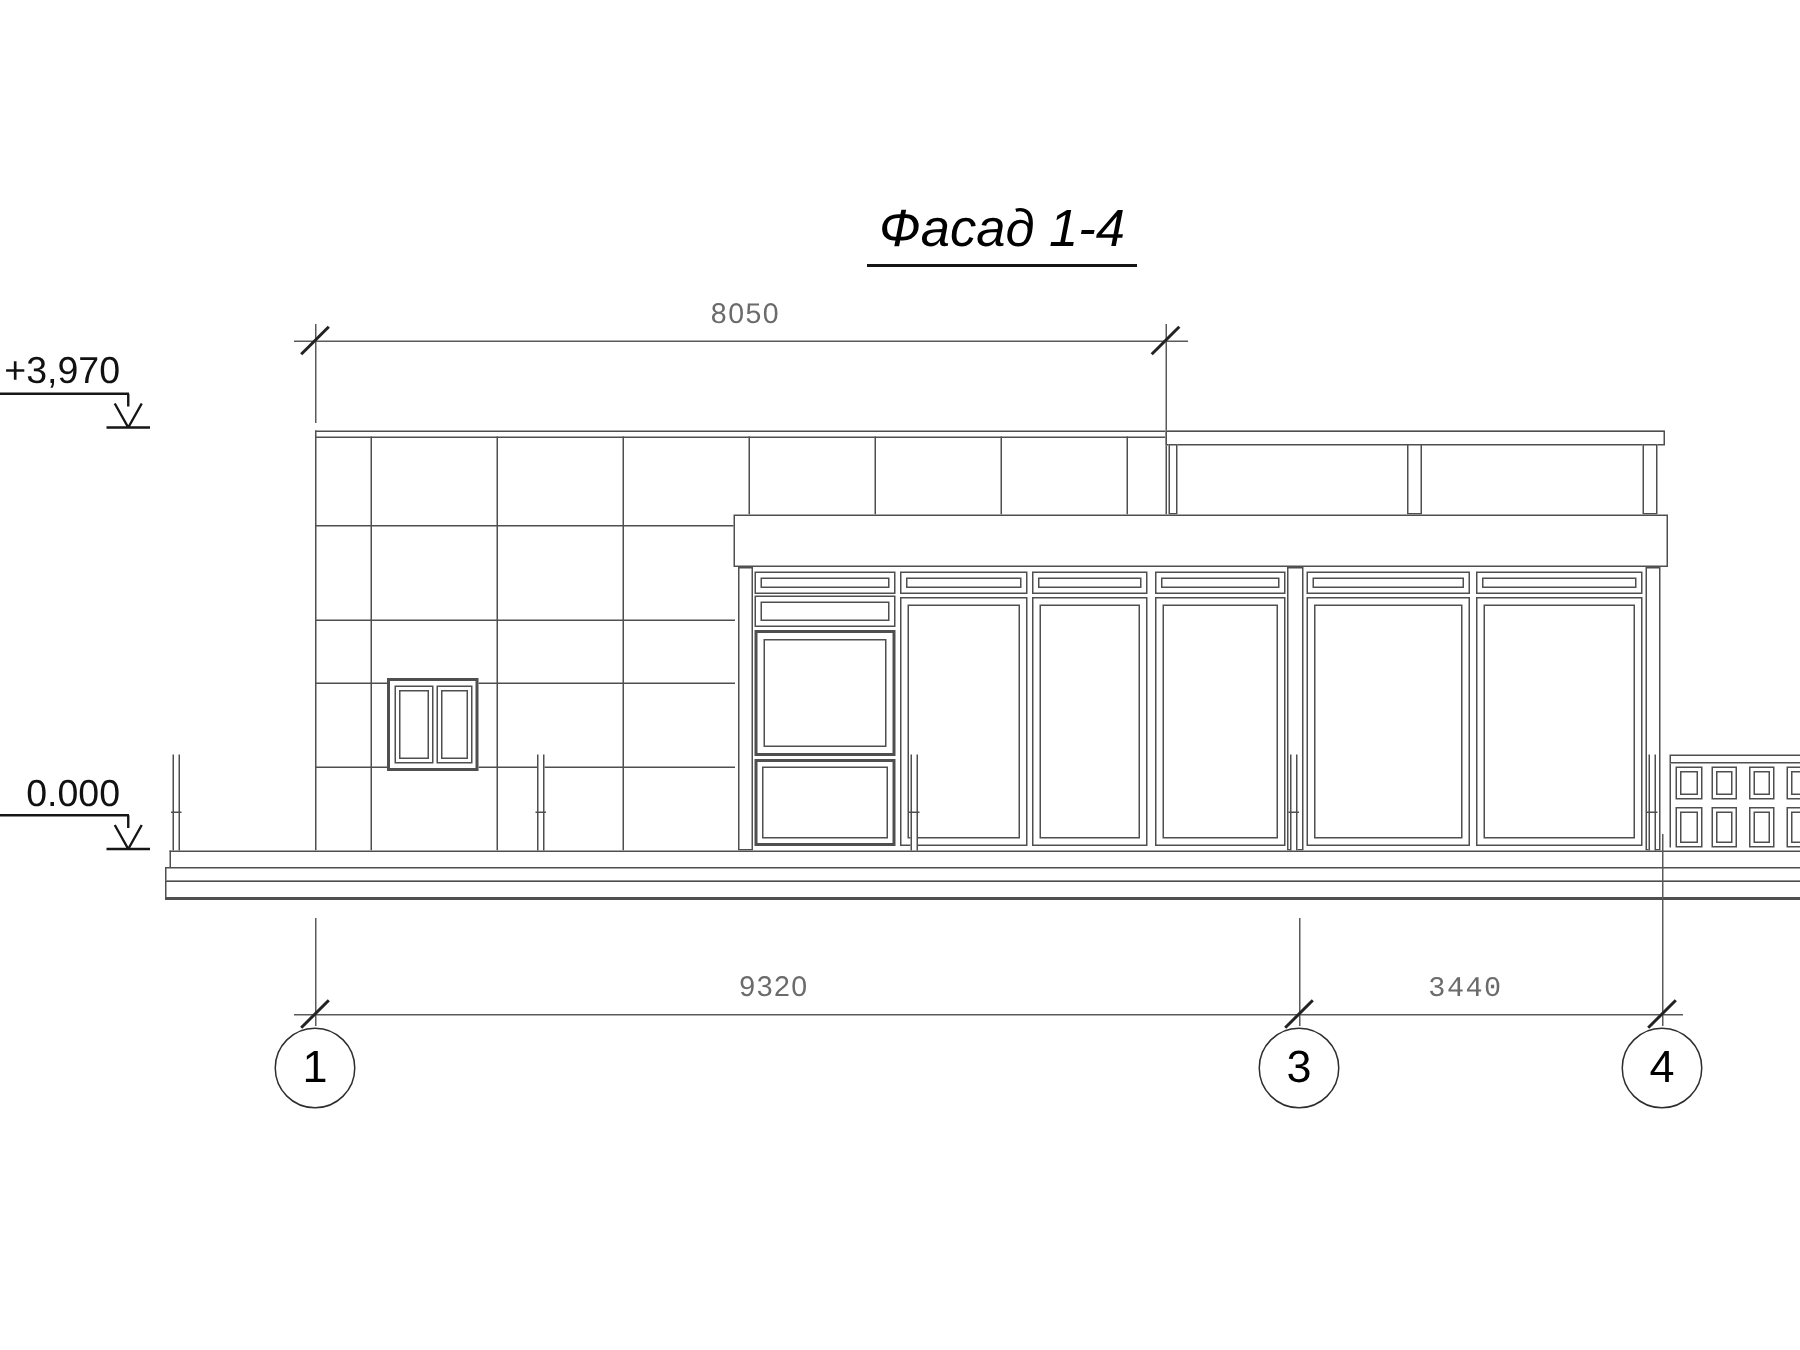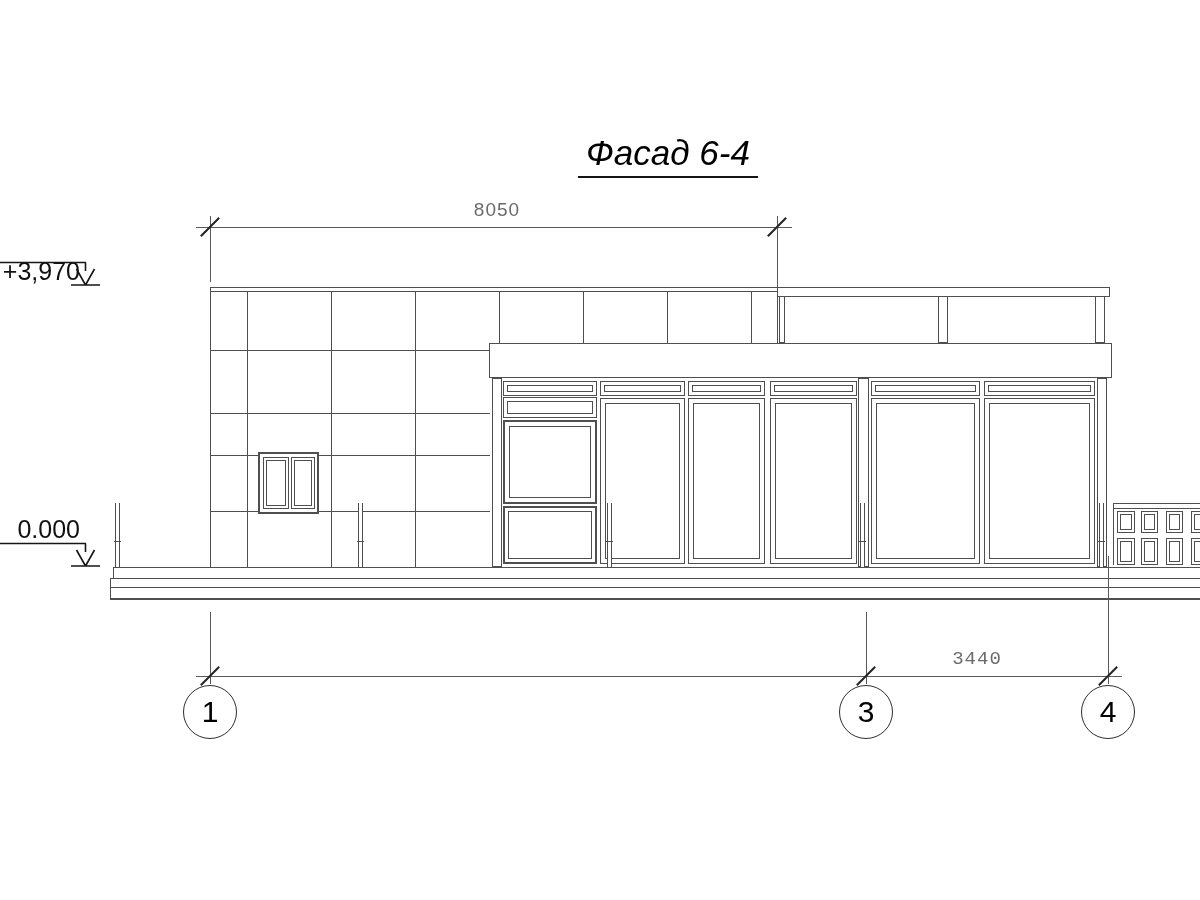--- a/index.html
+++ b/index.html
@@ -39,30 +39,30 @@
   .post{position:absolute;width:5px;border-left:1px solid var(--line);border-right:1px solid var(--line);background:#fff;box-sizing:border-box;}
   .post .tick{position:absolute;left:-2px;right:-2px;top:38px;height:1px;background:var(--line);}
   svg.mark{position:absolute;overflow:visible;}
   svg.mark path{fill:none;stroke:#161616;stroke-width:1.6;}
 </style>
 </head>
 <body>
 
 <div id="canvas">
 
-  <div class="title">Фасад 6-4</div>
+  <div class="title">Фасад 1-4</div>
 
   <div class="dhl" style="left:196px;top:227px;width:596px;"></div>
   <div class="vl" style="left:210px;top:216px;height:66px;background:var(--dim);"></div>
   <div class="vl" style="left:777px;top:216px;height:71px;background:var(--dim);"></div>
   <div class="slash" style="left:197px;top:226px;"></div>
   <div class="slash" style="left:764px;top:226px;"></div>
   <div class="dim-label" style="left:427px;top:199px;width:140px;">8050</div>
 
-  <div class="elev-label" style="left:0px;top:233px;width:80px;margin-top:24px;">+3,970</div>
+  <div class="elev-label" style="left:0px;top:233px;width:80px;">+3,970</div>
   <svg class="mark" style="left:0px;top:255px;" width="105" height="36" viewBox="0 0 105 36">
     <path d="M0 7.5 H86 M85.5 7.5 V16 M76.5 14 L85.5 30 M94.5 14 L85.5 30 M71 30 H100"></path>
   </svg>
 
   <div class="elev-label" style="left:0px;top:515px;width:80px;">0.000</div>
   <svg class="mark" style="left:0px;top:536px;" width="105" height="36" viewBox="0 0 105 36">
     <path d="M0 7.5 H86 M85.5 7.5 V16 M76.5 14 L85.5 30 M94.5 14 L85.5 30 M71 30 H100"></path>
   </svg>
 
   <div class="hl" style="left:210px;top:287px;width:900px;"></div>
@@ -155,20 +155,21 @@
 
   <div class="vl" style="left:210px;top:612px;height:72px;background:var(--dim);"></div>
   <div class="vl" style="left:866px;top:612px;height:72px;background:var(--dim);"></div>
   <div class="vl" style="left:1108px;top:556px;height:128px;background:var(--dim);"></div>
 
   <div class="dhl" style="left:196px;top:676px;width:926px;"></div>
   <div class="slash" style="left:197px;top:675px;"></div>
   <div class="slash" style="left:853px;top:675px;"></div>
   <div class="slash" style="left:1095px;top:675px;"></div>
 
+  <div class="dim-label" style="left:446px;top:648px;width:140px;">9320</div>
   <div class="dim-label" style="left:907px;top:648px;width:140px;font-family:Liberation Mono, monospace;">3440</div>
 
   <div class="circle" style="left:183px;top:685px;">
       <span>1</span>
     </div>
   <div class="circle" style="left:839px;top:685px;">
       <span>3</span>
     </div>
   <div class="circle" style="left:1081px;top:685px;">
       <span>4</span>

